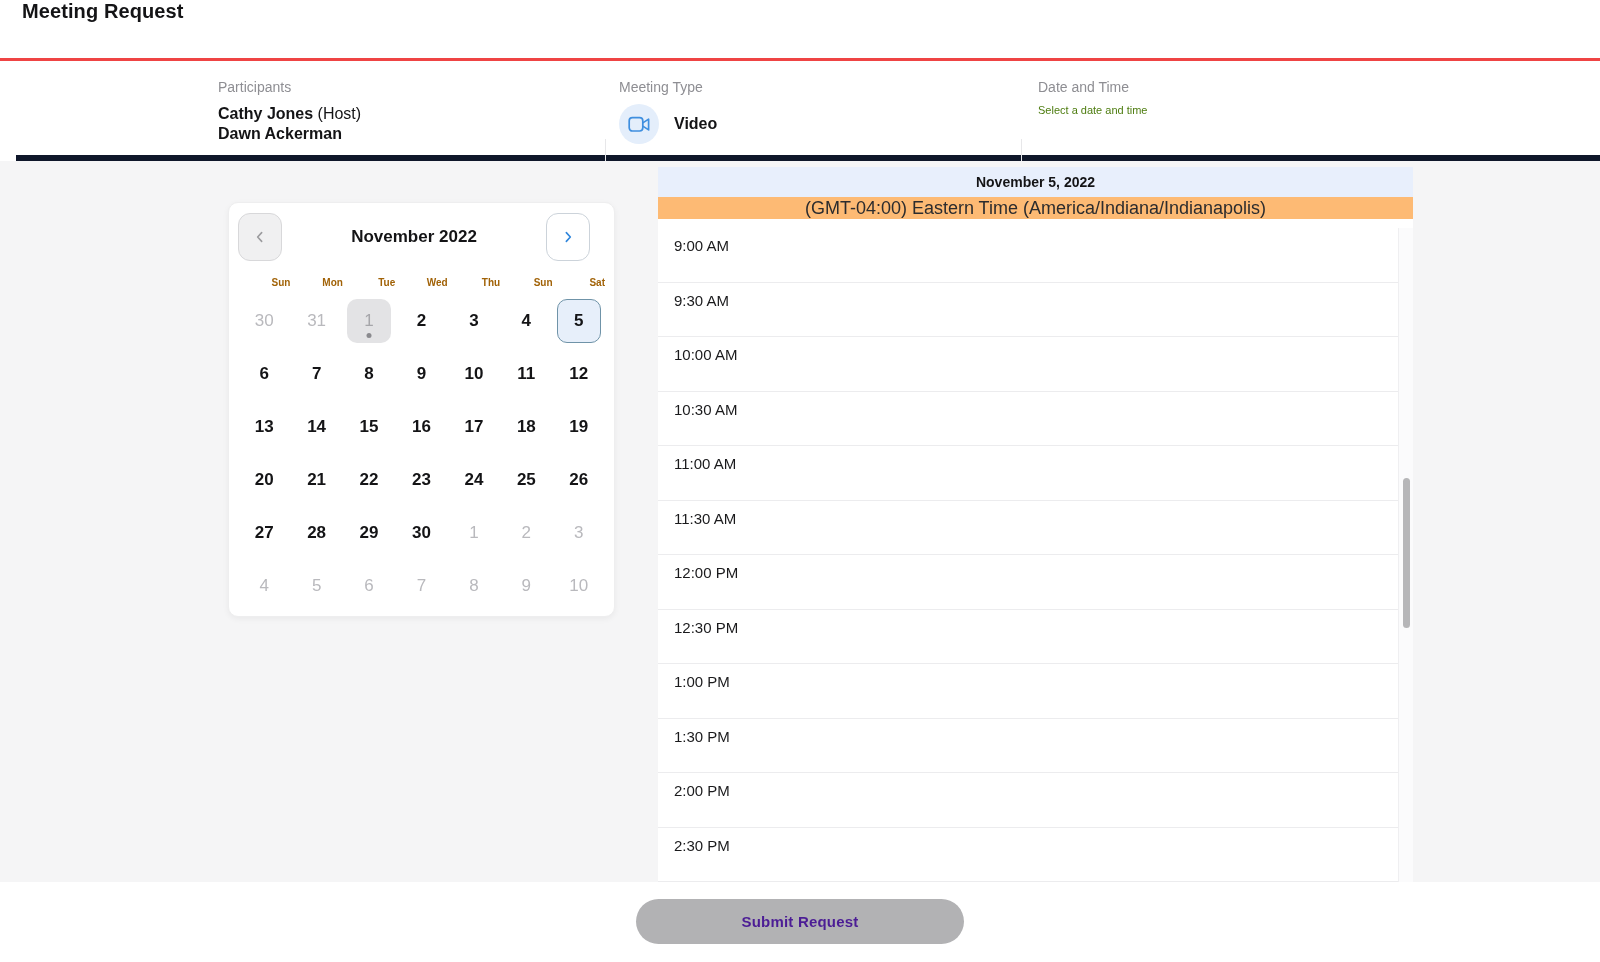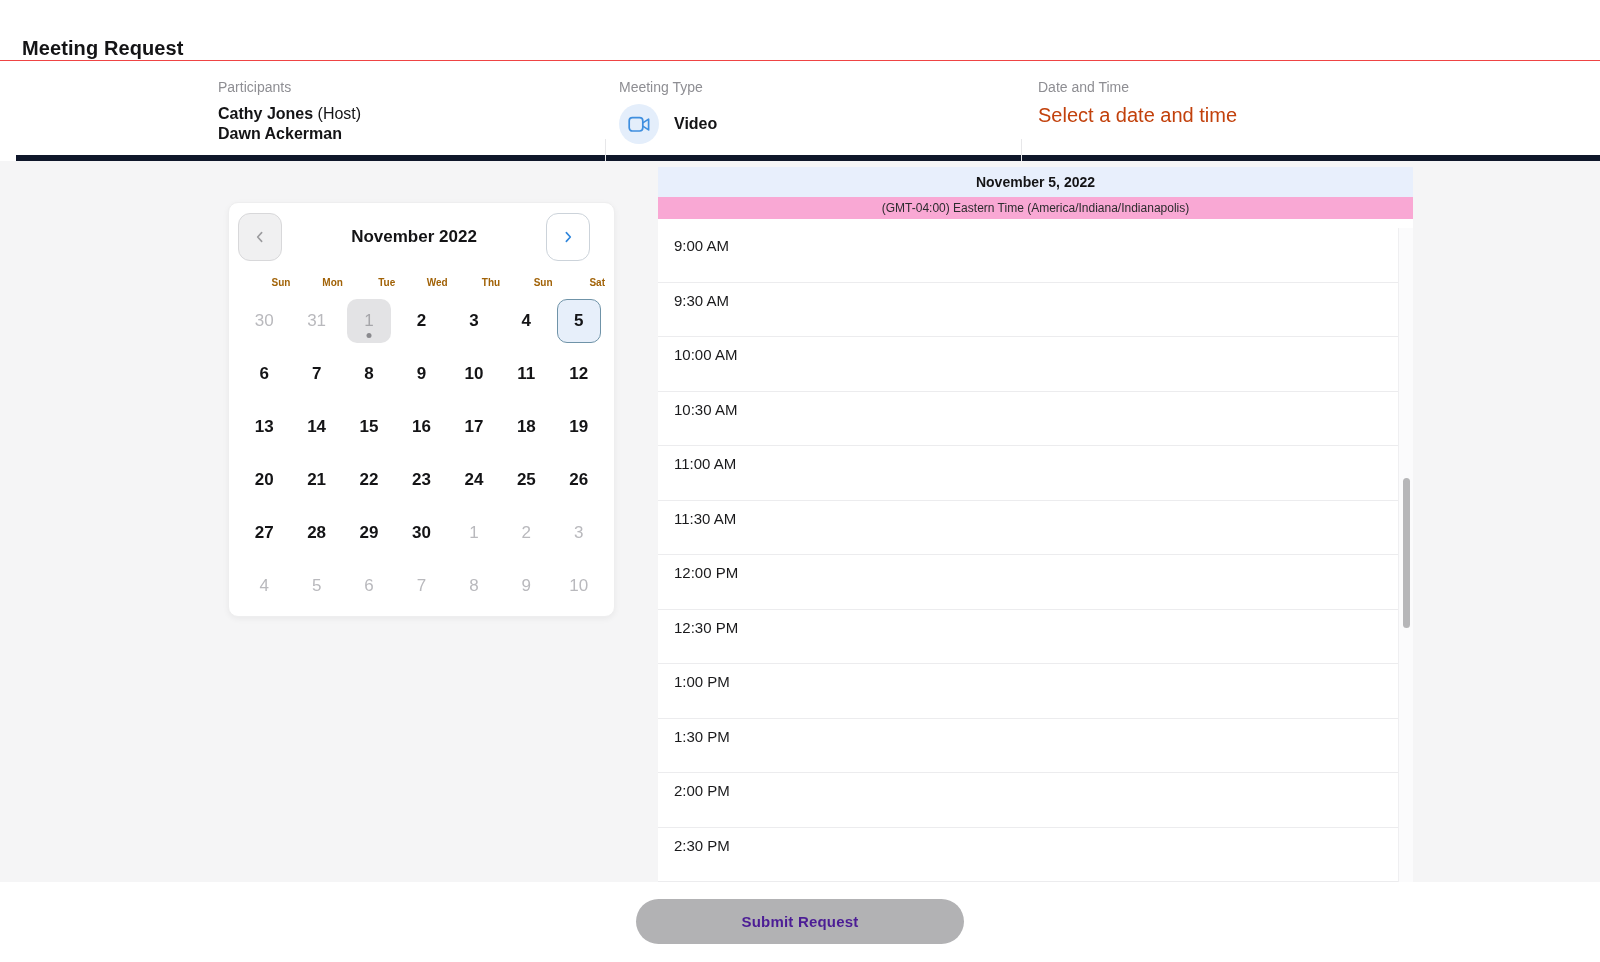--- a/index.html
+++ b/index.html
@@ -2,42 +2,42 @@
 <html><head>
 <meta charset="utf-8">
 <style>
   * { margin:0; padding:0; box-sizing:border-box; }
   html,body { width:1600px; height:962px; overflow:hidden;
     font-family:"Liberation Sans","DejaVu Sans",sans-serif; background:#ffffff; color:#141416; }
   .app { position:relative; width:1600px; height:962px; }
 
   
   .top-header { position:absolute; left:0; top:0; width:1600px; height:61px;
-    background:#ffffff; border-bottom:1px solid #ef4444; display:flex; align-items:flex-end; }
+    background:#ffffff; border-bottom:3px solid #ef4444; display:flex; align-items:flex-start; }
   .page-title { font-size:20px; font-weight:700; margin-left:22px; letter-spacing:.1px; }
 
   
   .info-bar { position:absolute; left:16px; top:61px; width:1600px; height:100px;
     background:#ffffff; border-bottom:6px solid #0f172a; }
   .info-col { position:absolute; top:18px; }
   .info-label { font-size:14px; color:#8e8e93; margin-bottom:9px; }
   .col-participants { left:202px; }
   .participant-line { font-size:16px; line-height:20px; color:#141416; }
   .p-bold { font-weight:700; }
   .col-meeting-type { left:603px; }
   .mt-row { display:flex; align-items:center; margin-top:4px; }
   .video-circle { width:40px; height:40px; border-radius:50%; background:#e4eefb;
     display:flex; align-items:center; justify-content:center; }
   .mt-value { font-size:16px; font-weight:700; margin-left:15px; }
   .v-divider { position:absolute; top:78px; width:1px; height:70px; background:#e7e7e9; }
   .divider-1 { left:589px; } .divider-2 { left:1005px; }
   .edit-btn { position:absolute; left:971px; top:113px; width:24px; height:24px;
     background:none; border:none; cursor:pointer; display:flex; align-items:center; justify-content:center; }
   .col-datetime { left:1022px; }
-  .dt-value { font-size:20px; color:#c2410c; margin-top:2px; }
+  .dt-value { font-size:11px; color:#4d7c0f; margin-top:2px; }
 
   
   .content { position:absolute; left:0; top:161px; width:1600px; height:721px; background:#f5f5f6; }
 
   
   .calendar-card { position:absolute; left:228px; top:41px; width:387px; height:415px;
     background:#ffffff; border:1px solid #eeeeef; border-radius:10px;
     box-shadow:0 2px 6px rgba(0,0,0,.05); }
   .cal-nav { display:flex; align-items:center; justify-content:space-between; padding:10px 24px 0 9px; }
   .nav-btn { width:44px; height:48px; border-radius:12px; display:flex; align-items:center;
@@ -54,21 +54,21 @@
   .day.outside { color:#b9b9bd; font-weight:400; cursor:default; }
   .day.today { background:#e3e3e5; color:#a6a6aa; font-weight:400; cursor:default; }
   .day.selected { background:#e7effa; border:1.5px solid #6f93a8; }
   .dot { position:absolute; bottom:5px; left:50%; transform:translateX(-50%);
     width:5px; height:5px; border-radius:50%; background:#8a8a8e; }
 
   
   .schedule { position:absolute; left:658px; top:6px; width:755px; height:715px; background:#ffffff; }
   .sched-date { height:30px; background:#e8effc; font-size:14px; font-weight:700;
     display:flex; align-items:center; justify-content:center; }
-  .sched-tz { height:22px; background:#f9a8d4; font-size:12px; color:#2c2c2e;
+  .sched-tz { height:22px; background:#fdba74; font-size:18px; color:#2c2c2e;
     display:flex; align-items:center; justify-content:center; }
   .slot-list { position:absolute; left:0; top:61px; width:740px; height:654px; overflow:hidden; }
   .slot-row { height:54.5px; border-bottom:1px solid #ececee; padding:9px 0 0 16px;
     font-size:15px; color:#1a1a1c; cursor:pointer; background:#ffffff; }
   .scroll-track { position:absolute; right:0; top:61px; width:15px; height:654px;
     background:#fbfbfc; border-left:1px solid #efeff1; }
   .scroll-thumb { position:absolute; left:3.5px; top:250px; width:7px; height:150px;
     border-radius:4px; background:#b6b6b8; cursor:grab; }
 
   

